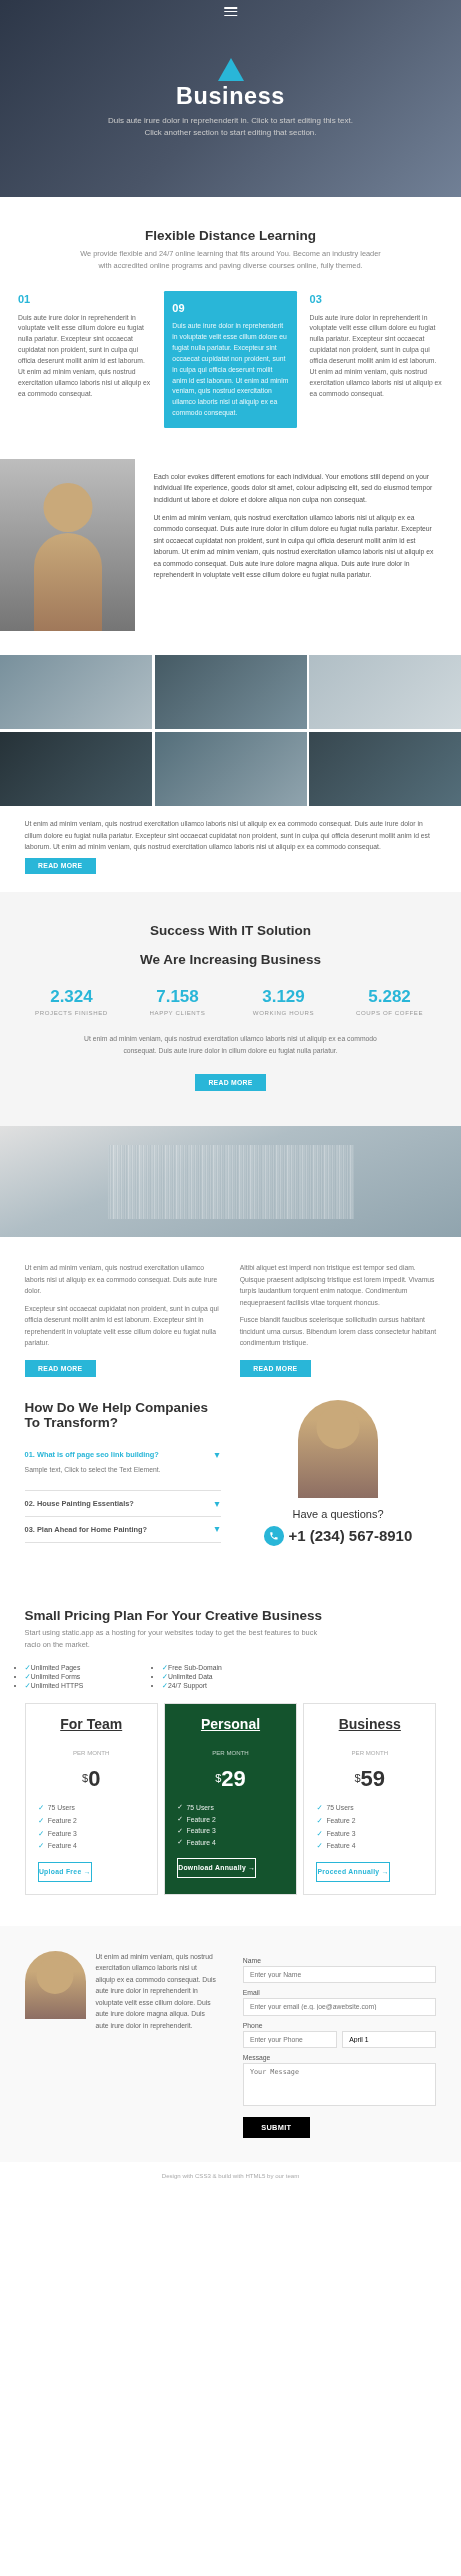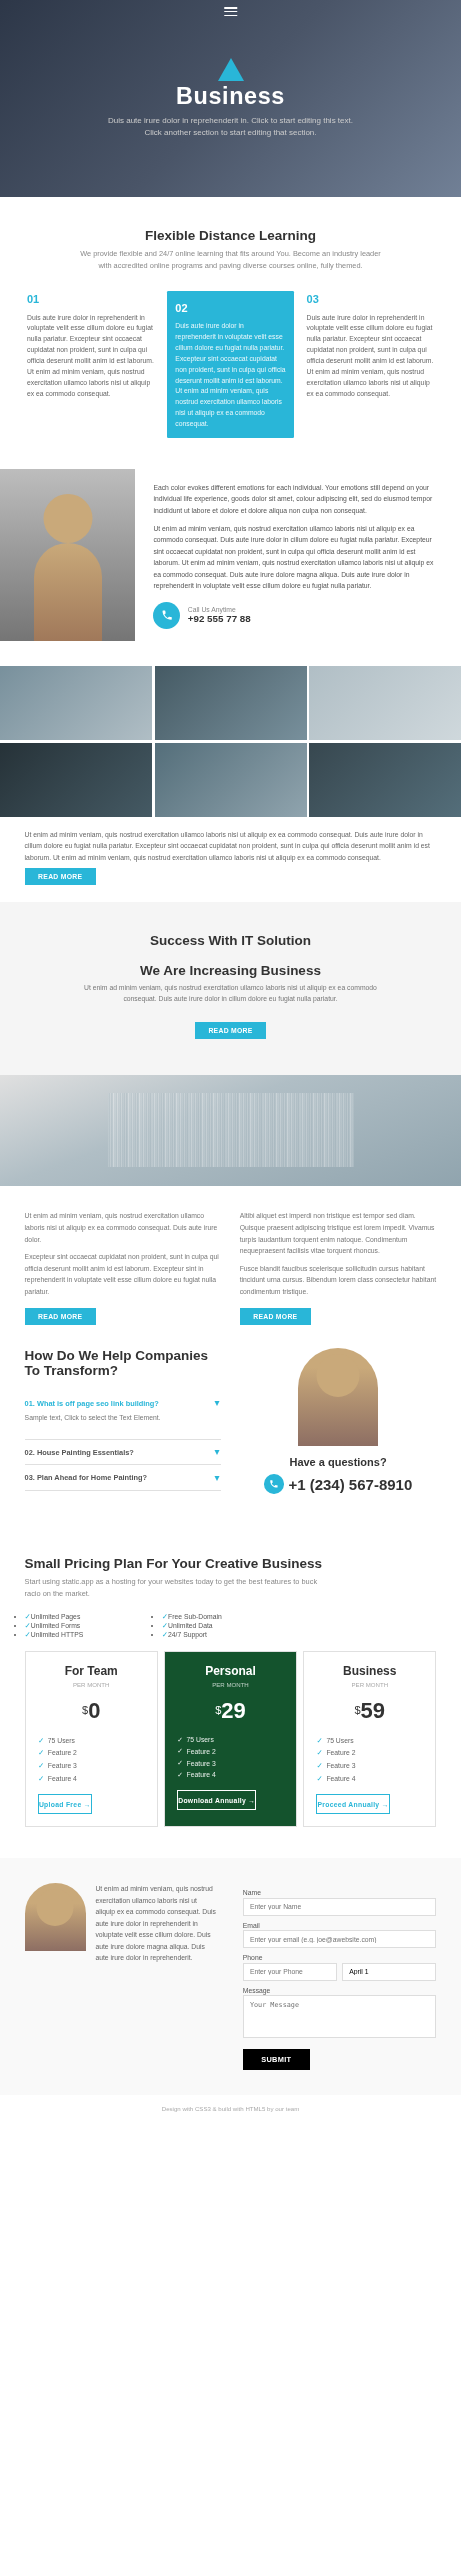--- a/index.html
+++ b/index.html
@@ -8,21 +8,21 @@
     
     .hero { position: relative; width: 461px; height: 197px; background: linear-gradient(rgba(30,40,60,0.7), rgba(30,40,60,0.7)), #4a5568; display: flex; flex-direction: column; align-items: center; justify-content: center; text-align: center; }
     .hero-bg { position: absolute; inset: 0; background: linear-gradient(135deg, #2d3748 0%, #4a5568 50%, #718096 100%); }
     .hero-content { position: relative; z-index: 2; }
     .hero-logo { display: flex; flex-direction: column; align-items: center; margin-bottom: 4.9px; }
     .hero-triangle { width: 0; height: 0; border-left: 13.5px solid transparent; border-right: 13.5px solid transparent; border-bottom: 23.4px solid #29b6d8; margin-bottom: 1.2px; }
     .hero-title { color: #fff; font-size: 23.4px; font-weight: 700; letter-spacing: 0.6px; }
     .hero-subtitle { color: #ccc; font-size: 8px; max-width: 246px; margin: 4.9px auto 0; line-height: 1.5; }
 
     
-    .section { padding: 31px 27px; }
+    .section { padding: 31px 18px; }
     .section-title { text-align: center; font-size: 13.5px; font-weight: 700; margin-bottom: 4.9px; }
     .section-subtitle { text-align: center; font-size: 7.4px; color: #888; max-width: 307px; margin: 0 auto 19.7px; line-height: 1.6; }
 
     .learn-grid { display: grid; grid-template-columns: 1fr 1fr 1fr; gap: 12.3px; }
     .learn-item { font-size: 6.8px; color: #666; line-height: 1.6; }
     .learn-item .num { color: #29b6d8; font-size: 11px; font-weight: 700; margin-bottom: 3.7px; display: block; }
     .learn-item-middle { background: #29b6d8; color: #fff; padding: 8.6px; border-radius: 1.2px; }
     .learn-item-middle .num { color: #fff; }
     .learn-item-middle p { color: rgba(255,255,255,0.9); font-size: 6.8px; line-height: 1.6; }
 
@@ -69,34 +69,34 @@
 
     
     .faq-section { display: grid; grid-template-columns: 1fr 1fr; gap: 18.4px; padding: 0 24.6px 31px; }
     .faq-left h2 { font-size: 13.5px; font-weight: 700; margin-bottom: 12.3px; }
     .faq-item { border-bottom: 0.6px solid #e0e0e0; padding: 7.4px 0; cursor: pointer; }
     .faq-item-header { display: flex; justify-content: space-between; align-items: center; }
     .faq-arrow { color: #29b6d8; font-size: 8.6px; }
     .faq-answer { font-size: 6.8px; color: #888; margin-top: 4.9px; line-height: 1.6; }
     .tool-elem { font-size: 6.8px; color: #777; margin: 3.7px 0 7.4px; }
     .faq-right { display: flex; flex-direction: column; align-items: center; justify-content: center; }
-    .have-q { font-size: 11px; font-weight: 700; margin-bottom: 6.1px; }
+    .have-q { font-size: 11px; font-weight: 400; margin-bottom: 6.1px; }
     .phone-row { display: flex; align-items: center; gap: 4.9px; }
     .phone-icon { width: 19.7px; height: 19.7px; background: #29b6d8; border-radius: 50%; display: flex; align-items: center; justify-content: center; }
     .phone-num { font-size: 15px; font-weight: 700; color: #333; }
 
     
     .pricing-section { padding: 31px 24.6px; }
     .pricing-section .section-title { text-align: left; font-size: 13.5px; }
     .pricing-features-cols { display: grid; grid-template-columns: 1fr 1fr 1fr; gap: 0; margin-bottom: 12.3px; font-size: 6.8px; color: #555; }
     .check { color: #29b6d8; font-size: 7.4px; }
     .pricing-cards { display: grid; grid-template-columns: 1fr 1fr 1fr; gap: 6.1px; }
     .price-card { border: 0.6px solid #e0e0e0; padding: 12.3px; text-align: center; }
     .price-card.highlight { background: #14532d; color: #fff; }
-    .price-card .plan-name { font-size: 12px; font-weight: 700; margin-bottom: 3px; }
+    .price-card .plan-name { font-size: 14px; font-weight: 700; margin-bottom: 17px; text-decoration: underline; }
     .price-card .plan-period { font-size: 6.1px; color: #aaa; margin-bottom: 9.8px; }
     .price-card.highlight .plan-period { color: rgba(255,255,255,0.7); }
     .price-card .price-val { font-size: 22px; font-weight: 700; }
     .price-card .price-dollar { font-size: 11px; vertical-align: top; line-height: 24.6px; }
     .price-card.highlight .price-val { color: #fff; }
     .price-card ul { list-style: none; text-align: left; margin: 9.8px 0; font-size: 6.8px; color: #666; }
     .price-card.highlight ul { color: rgba(255,255,255,0.9); }
     .price-card ul li { padding: 1.8px 0; display: flex; gap: 3.7px; align-items: center; }
     .price-btn { display: block; margin-top: 8.6px; padding: 5.5px 0; font-size: 6.8px; font-weight: 600; border: 1.2px solid #29b6d8; color: #29b6d8; cursor: pointer; background: #fff; letter-spacing: 0.3px; }
     .price-card.highlight .price-btn { border-color: #fff; color: #fff; background: transparent; }
@@ -142,71 +142,78 @@
 
 <section class="section">
   <h2 class="section-title">Flexible Distance Learning</h2>
   <p class="section-subtitle">We provide flexible and 24/7 online learning that fits around You. Become an industry leader with accredited online programs and paving diverse courses online, fully themed.</p>
   <div class="learn-grid">
     <div class="learn-item">
       <span class="num">01</span>
       <p>Duis aute irure dolor in reprehenderit in voluptate velit esse cillum dolore eu fugiat nulla pariatur. Excepteur sint occaecat cupidatat non proident, sunt in culpa qui officia deserunt mollit anim id est laborum. Ut enim ad minim veniam, quis nostrud exercitation ullamco laboris nisi ut aliquip ex ea commodo consequat.</p>
     </div>
     <div class="learn-item learn-item-middle">
-      <span class="num">02</span>
+      <span class="num">09</span>
       <p>Duis aute irure dolor in reprehenderit in voluptate velit esse cillum dolore eu fugiat nulla pariatur. Excepteur sint occaecat cupidatat non proident, sunt in culpa qui officia deserunt mollit anim id est laborum. Ut enim ad minim veniam, quis nostrud exercitation ullamco laboris nisi ut aliquip ex ea commodo consequat.</p>
     </div>
     <div class="learn-item">
       <span class="num">03</span>
       <p>Duis aute irure dolor in reprehenderit in voluptate velit esse cillum dolore eu fugiat nulla pariatur. Excepteur sint occaecat cupidatat non proident, sunt in culpa qui officia deserunt mollit anim id est laborum. Ut enim ad minim veniam, quis nostrud exercitation ullamco laboris nisi ut aliquip ex ea commodo consequat.</p>
     </div>
   </div>
 </section>
 
 <div class="person-section">
   <div class="person-img">
     <div style="width:100%;height:172px;background:linear-gradient(180deg,#bdbdbd 0%,#757575 100%);position:relative;overflow:hidden;">
       <div style="width:49px;height:49px;background:#c9a97a;border-radius:50%;position:absolute;top:24.6px;left:50%;transform:translateX(-50%);"></div>
       <div style="width:68px;height:98px;background:linear-gradient(180deg,#c9a97a 0%,#a0785a 100%);border-radius:34px 34px 0 0;position:absolute;bottom:0;left:50%;transform:translateX(-50%);"></div>
     </div>
   </div>
   <div class="person-text">
     <p>Each color evokes different emotions for each individual. Your emotions still depend on your individual life experience, goods dolor sit amet, colour adipiscing elit, sed do eiusmod tempor incididunt ut labore et dolore et dolore aliqua non culpa non consequat.</p>
     <p>Ut enim ad minim veniam, quis nostrud exercitation ullamco laboris nisi ut aliquip ex ea commodo consequat. Duis aute irure dolor in cillum dolore eu fugiat nulla pariatur. Excepteur sint occaecat cupidatat non proident, sunt in culpa qui officia deserunt mollit anim id est laborum. Ut enim ad minim veniam, quis nostrud exercitation ullamco laboris nisi ut aliquip ex ea commodo consequat. Duis aute irure dolore magna aliqua. Duis aute irure dolor in reprehenderit in voluptate velit esse cillum dolore eu fugiat nulla pariatur.</p>
-    <div class="call-box">
-      <div class="call-icon">
-        <svg viewBox="0 0 24 24">
-            <path d="M6.6 10.8c1.4 2.8 3.8 5.1 6.6 6.6l2.2-2.2c.3-.3.7-.4 1-.2 1.1.4 2.3.6 3.6.6.6 0 1 .4 1 1V20c0 .6-.4 1-1 1-9.4 0-17-7.6-17-17 0-.6.4-1 1-1h3.5c.6 0 1 .4 1 1 0 1.3.2 2.5.6 3.6.1.3 0 .7-.2 1L6.6 10.8z"></path>
-          </svg>
-      </div>
-      <div>
-        <div class="call-text">Call Us Anytime</div>
-        <div class="call-number">+92 555 77 88</div>
-      </div>
-    </div>
   </div>
 </div>
 
 <div class="gallery">
   <div class="gallery-item gp1"></div>
   <div class="gallery-item gp2"></div>
   <div class="gallery-item gp3"></div>
   <div class="gallery-item gp4"></div>
   <div class="gallery-item gp5"></div>
   <div class="gallery-item gp6"></div>
 </div>
 
 <div class="gallery-text">
   <p>Ut enim ad minim veniam, quis nostrud exercitation ullamco laboris nisi ut aliquip ex ea commodo consequat. Duis aute irure dolor in cillum dolore eu fugiat nulla pariatur. Excepteur sint occaecat cupidatat non proident, sunt in culpa qui officia deserunt mollit anim id est laborum. Ut enim ad minim veniam, quis nostrud exercitation ullamco laboris nisi ut aliquip ex ea commodo consequat.</p>
   <button class="read-more-btn">READ MORE</button>
 </div>
 
 <section class="stats-section">
   <h2 class="section-title" style="margin-bottom:14.8px;">Success With IT Solution</h2>
   <h2 class="section-title">We Are Increasing Business</h2>
+  <div class="stats-grid">
+    <div class="stat-item">
+      <div class="stat-num">2.324</div>
+      <div class="stat-label">PROJECTS FINISHED</div>
+    </div>
+    <div class="stat-item">
+      <div class="stat-num">7.158</div>
+      <div class="stat-label">HAPPY CLIENTS</div>
+    </div>
+    <div class="stat-item">
+      <div class="stat-num">3.129</div>
+      <div class="stat-label">WORKING HOURS</div>
+    </div>
+    <div class="stat-item">
+      <div class="stat-num">5.282</div>
+      <div class="stat-label">COUPS OF COFFEE</div>
+    </div>
+  </div>
   <p class="stats-text">Ut enim ad minim veniam, quis nostrud exercitation ullamco laboris nisi ut aliquip ex ea commodo consequat. Duis aute irure dolor in cillum dolore eu fugiat nulla pariatur.</p>
   <button class="read-more-btn">READ MORE</button>
 </section>
 
 <div class="wide-img" style="background:linear-gradient(160deg,#e0e0e0 0%,#b0bec5 40%,#90a4ae 100%);display:flex;align-items:center;justify-content:center;">
   <div style="width:246px;height:74px;background:repeating-linear-gradient(90deg,#cfd8dc 0px,#b0bec5 1.8px,#eceff1 1.8px,#b0bec5 3.7px);opacity:0.5;"></div>
 </div>
 
 <div class="two-col-text">
   <div class="col-text">

